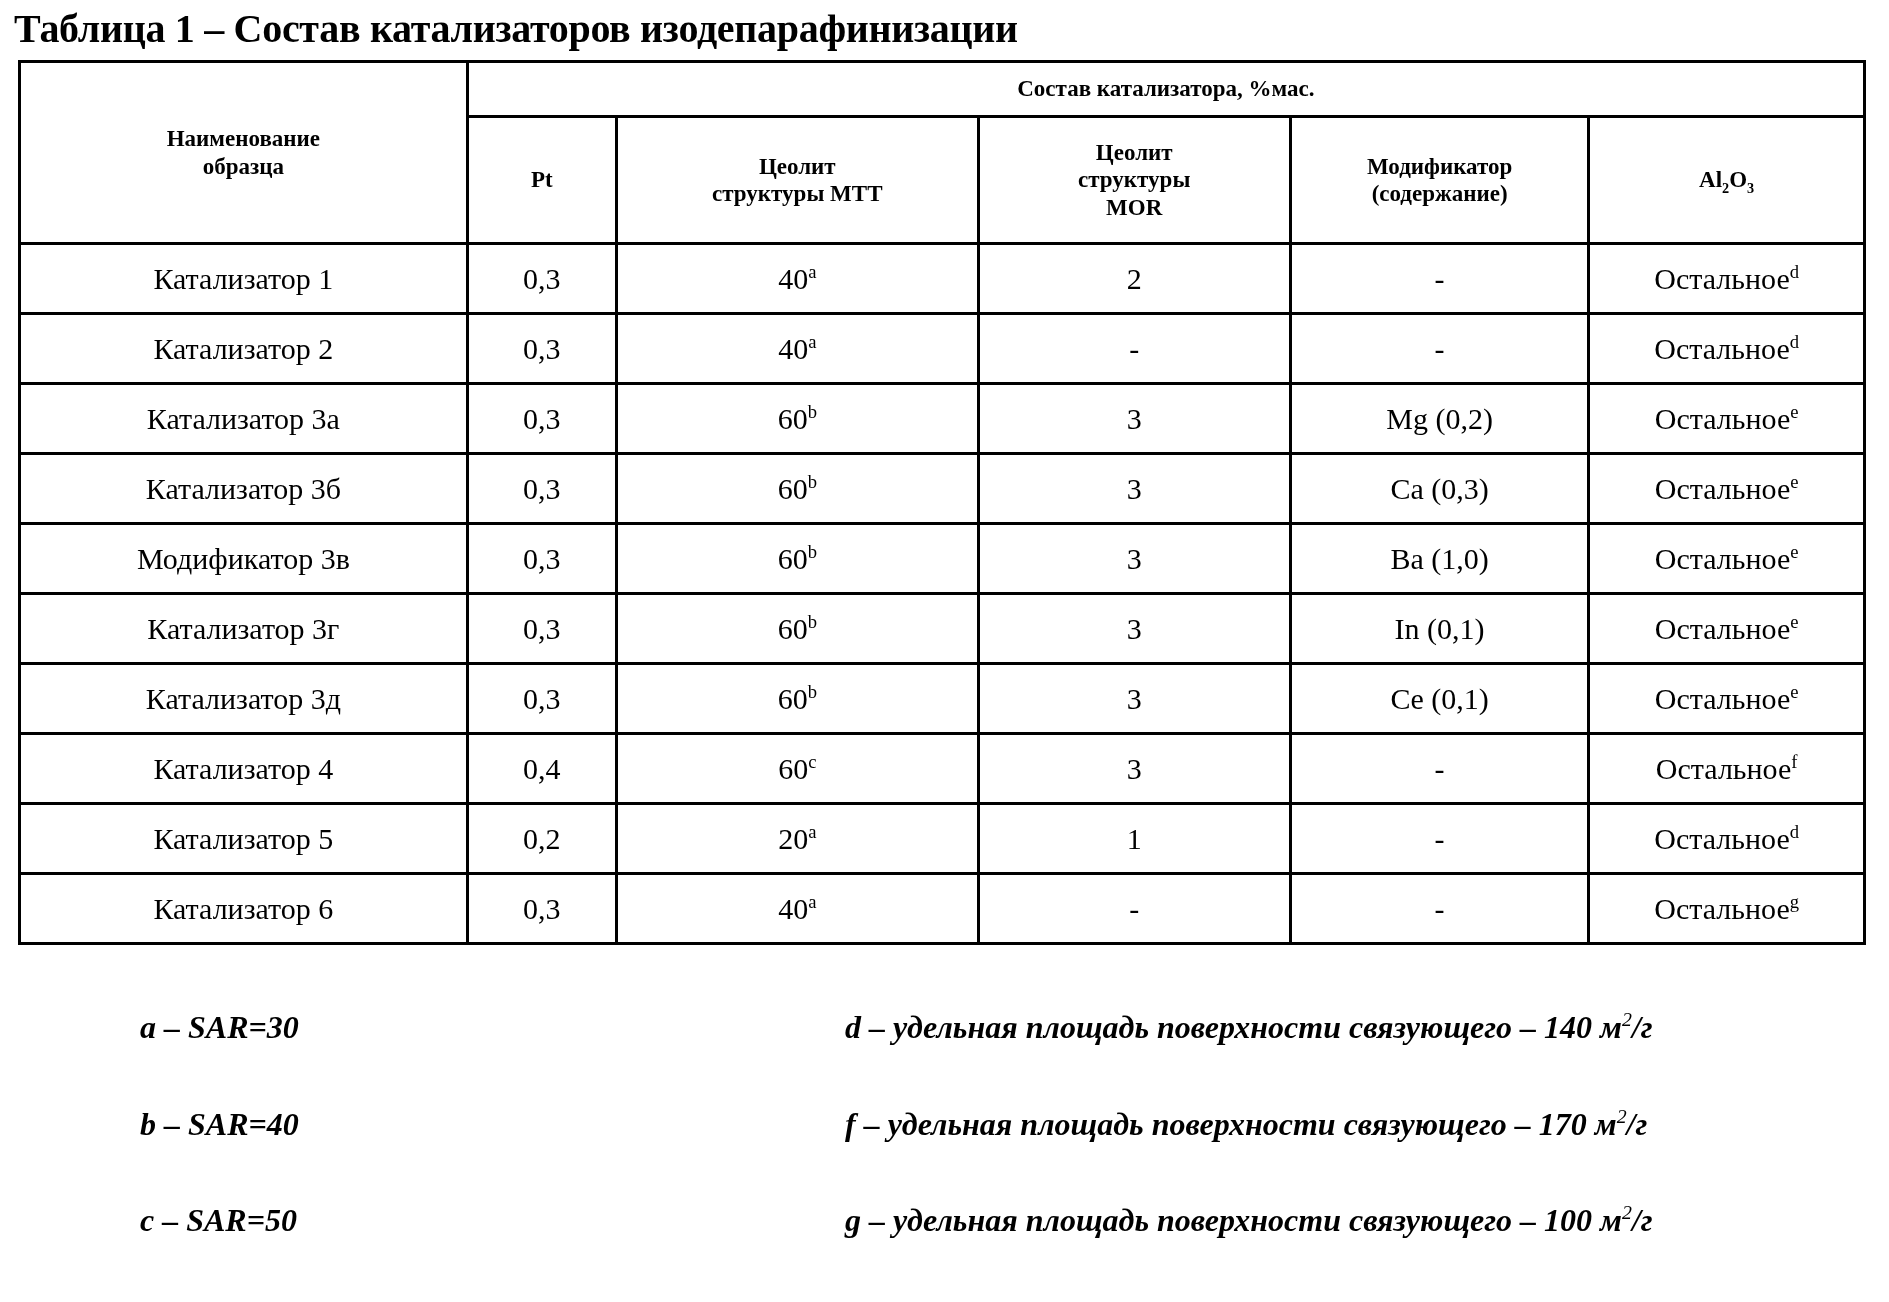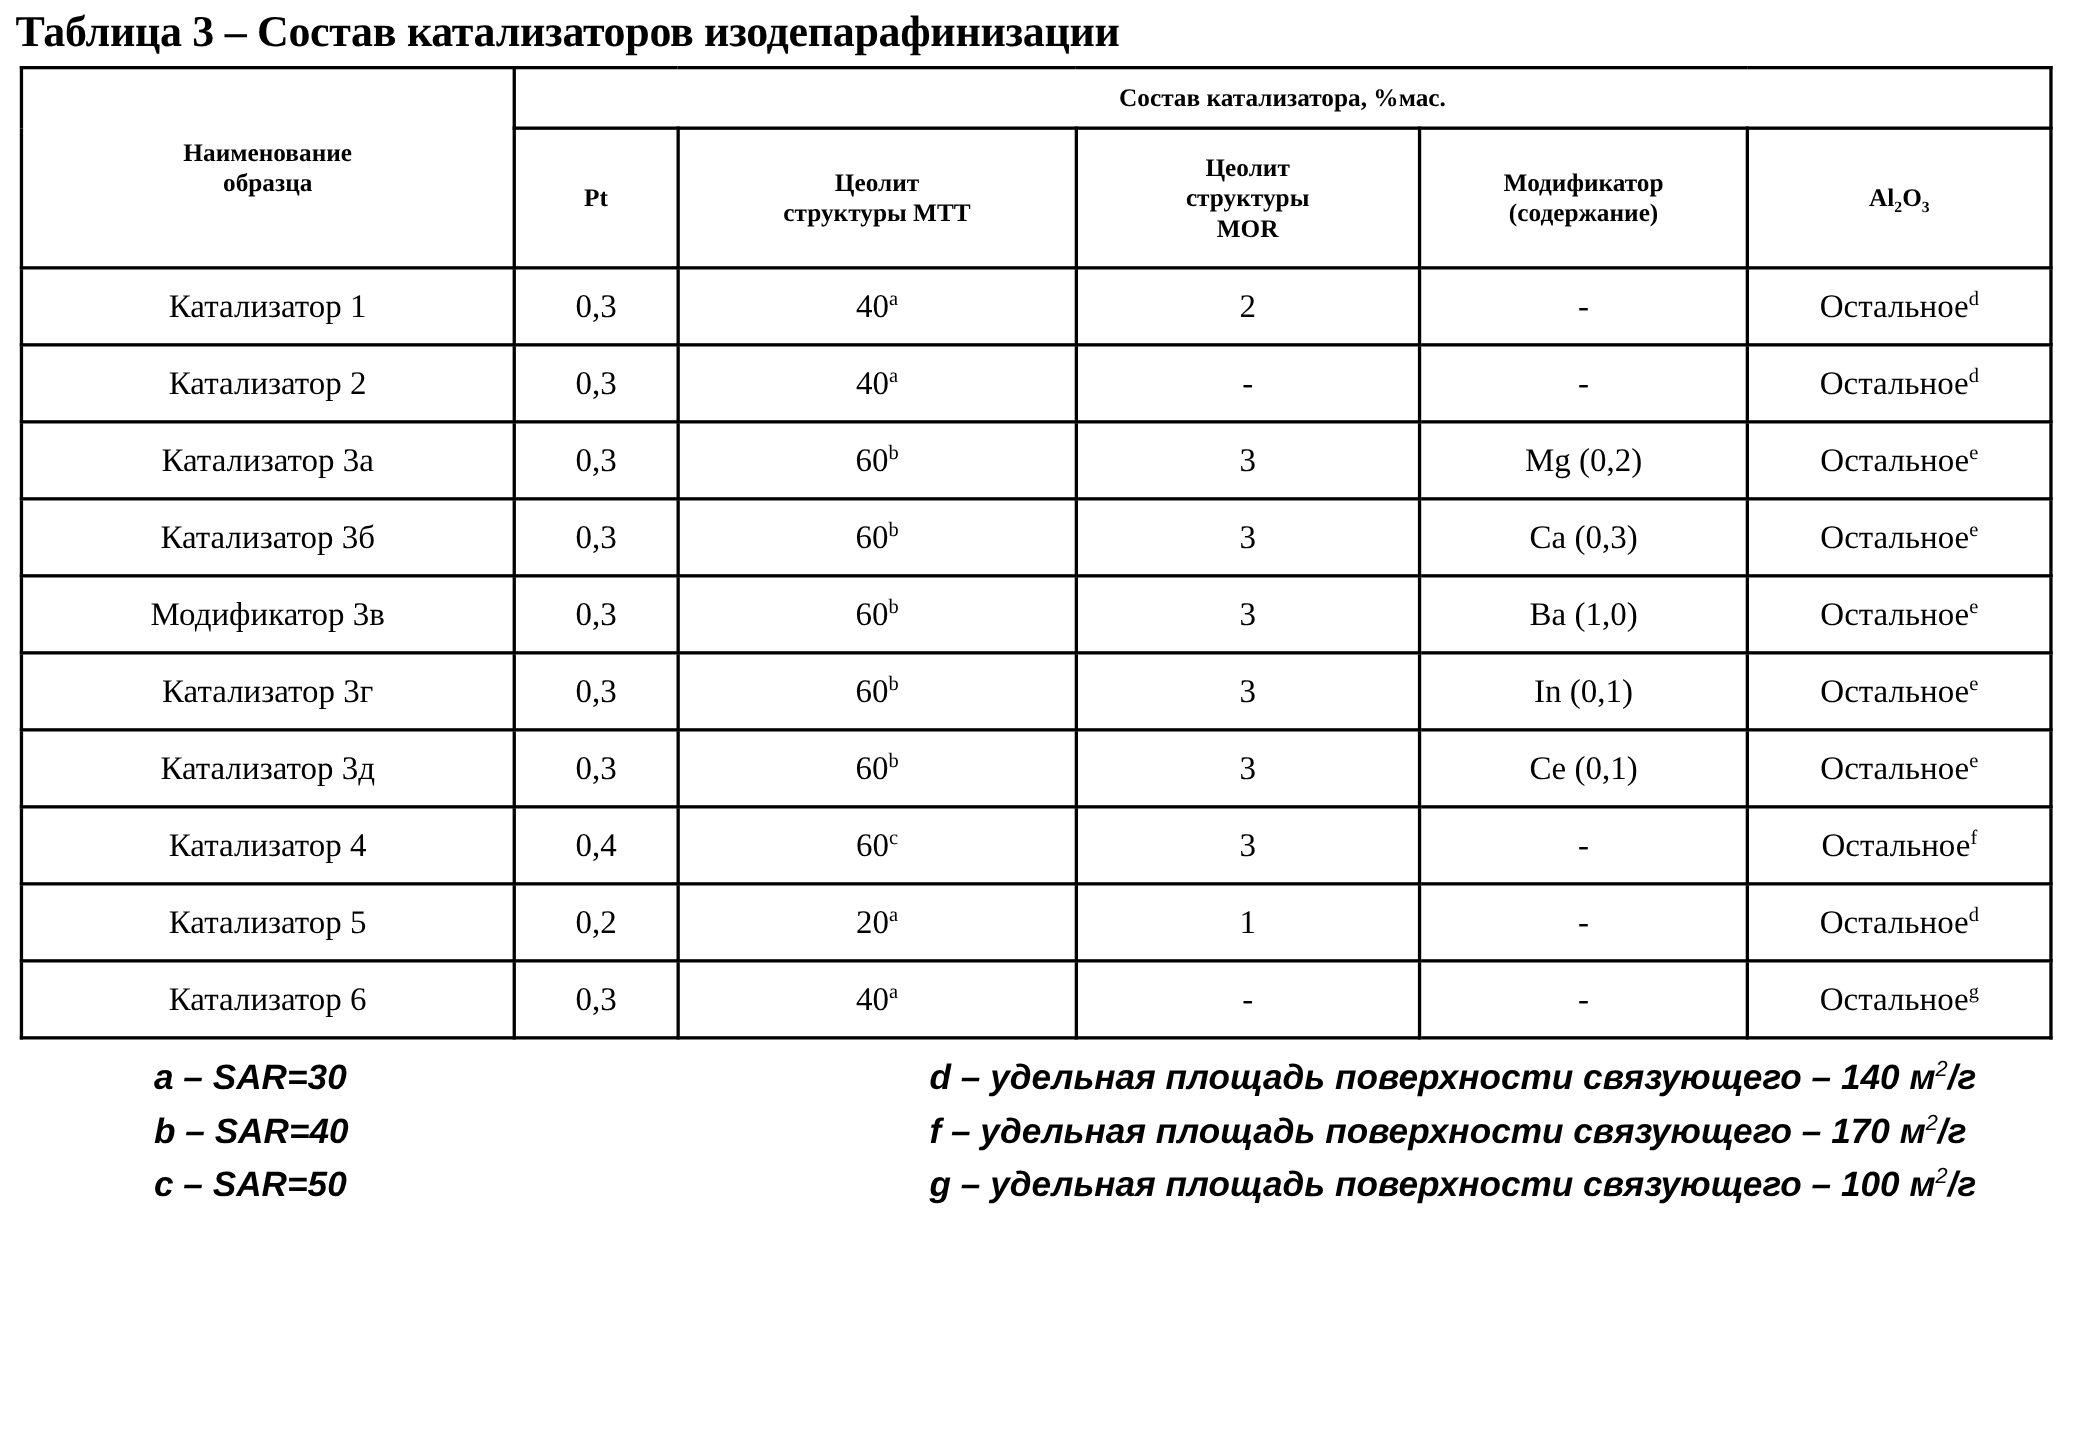--- a/index.html
+++ b/index.html
@@ -107,29 +107,30 @@
     position: absolute;
     left: 845px;
     top: 0;
   }
   .fn-line {
     font-style: italic;
     font-weight: bold;
     font-size: 32px;
     line-height: 1.52;
     white-space: nowrap;
-    font-family: Liberation Sans, sans-serif;
+    font-family: Liberation Serif, serif;
+    margin-top: 48px;
   }
 </style>
 </head>
 <body>
 
 <div class="page">
 
-  <div class="table-title">Таблица 3 – Состав катализаторов изодепарафинизации</div>
+  <div class="table-title">Таблица 1 – Состав катализаторов изодепарафинизации</div>
 
   <div class="tbl-wrap">
     <table class="catalysts">
       <colgroup>
         <col class="c-name">
           <col class="c-pt">
           <col class="c-mtt">
         <col class="c-mor">
           <col class="c-mod">
           <col class="c-al">

